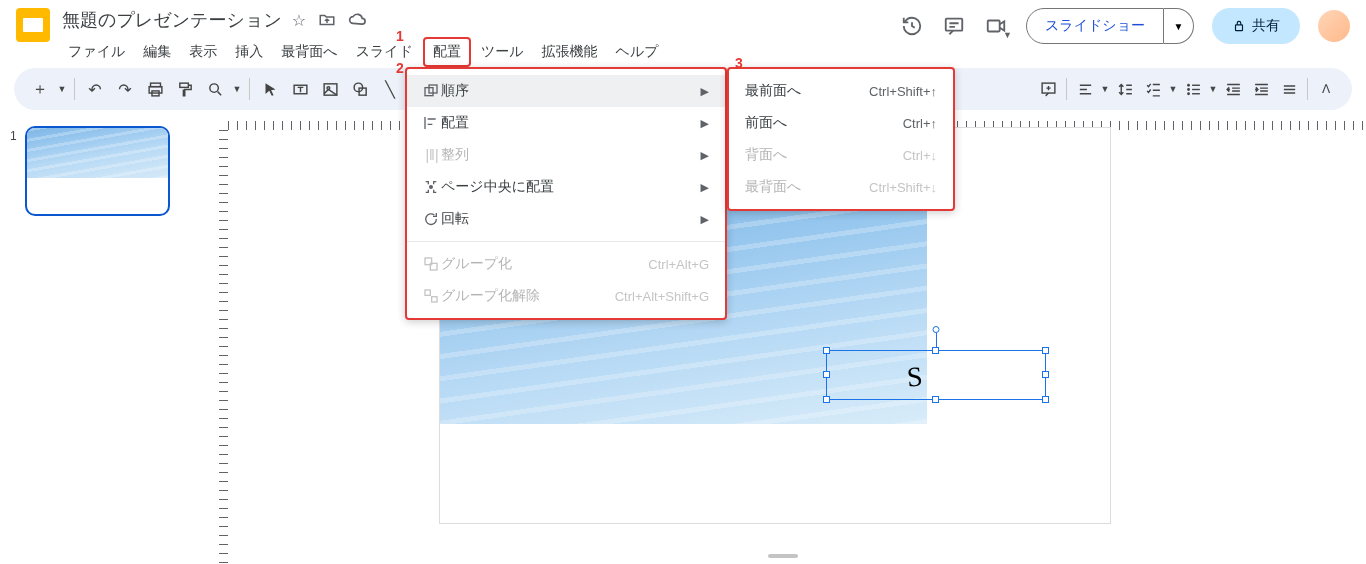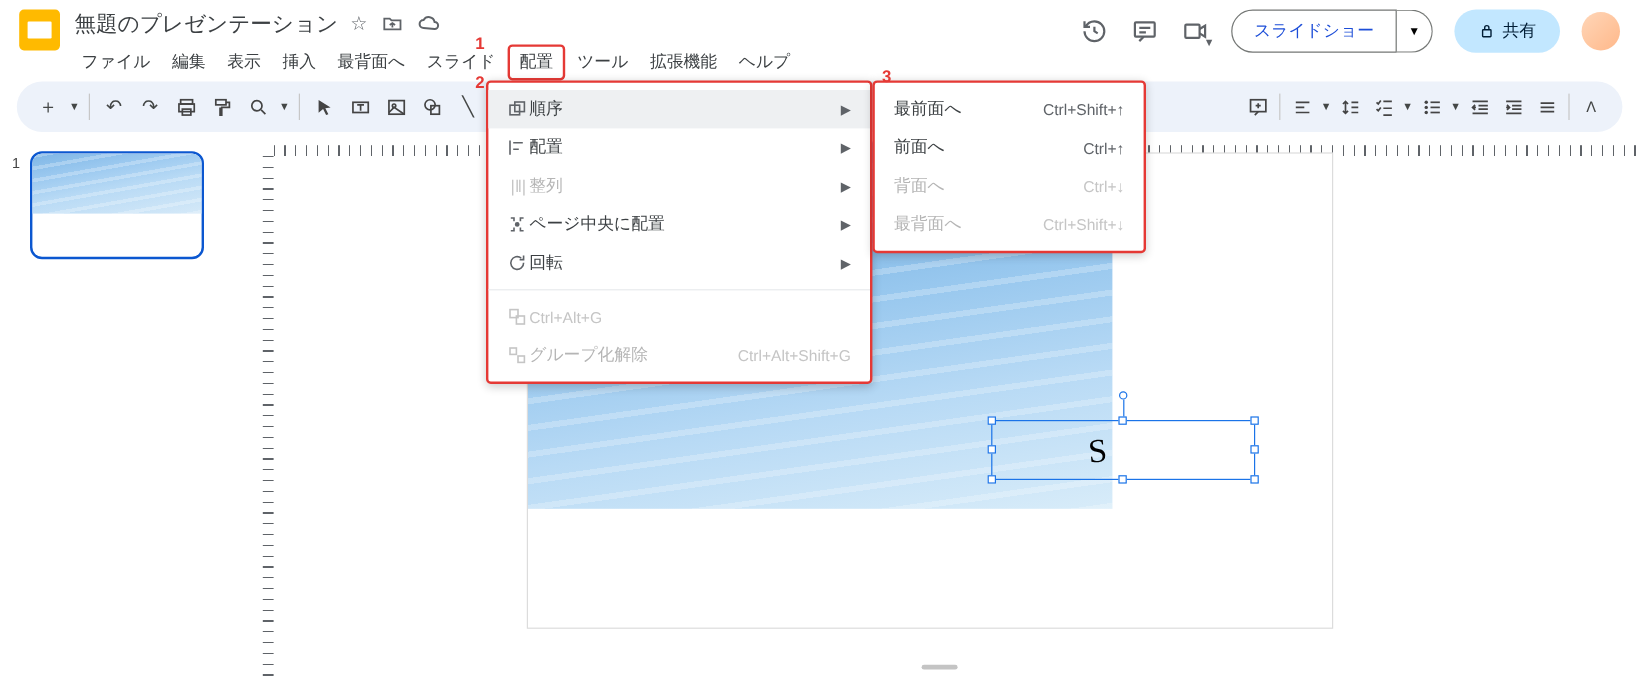--- a/index.html
+++ b/index.html
@@ -351,20 +351,21 @@
     <span class="arrow">▶</span>
   </div>
   <div class="menu-divider"></div>
   <div class="menu-row disabled">
     <span class="mi">
       <svg width="16" height="16" viewBox="0 0 24 24" fill="none" stroke="#c5c5c5" stroke-width="2">
           <rect x="3" y="3" width="10" height="10"></rect>
           <rect x="11" y="11" width="10" height="10"></rect>
         </svg>
     </span>
+    <span class="label">グループ化</span>
     <span class="menu-shortcut">Ctrl+Alt+G</span>
   </div>
   <div class="menu-row disabled">
     <span class="mi">
       <svg width="16" height="16" viewBox="0 0 24 24" fill="none" stroke="#c5c5c5" stroke-width="2">
           <rect x="3" y="3" width="8" height="8"></rect>
           <rect x="13" y="13" width="8" height="8"></rect>
         </svg>
     </span>
     <span class="label">グループ化解除</span>

